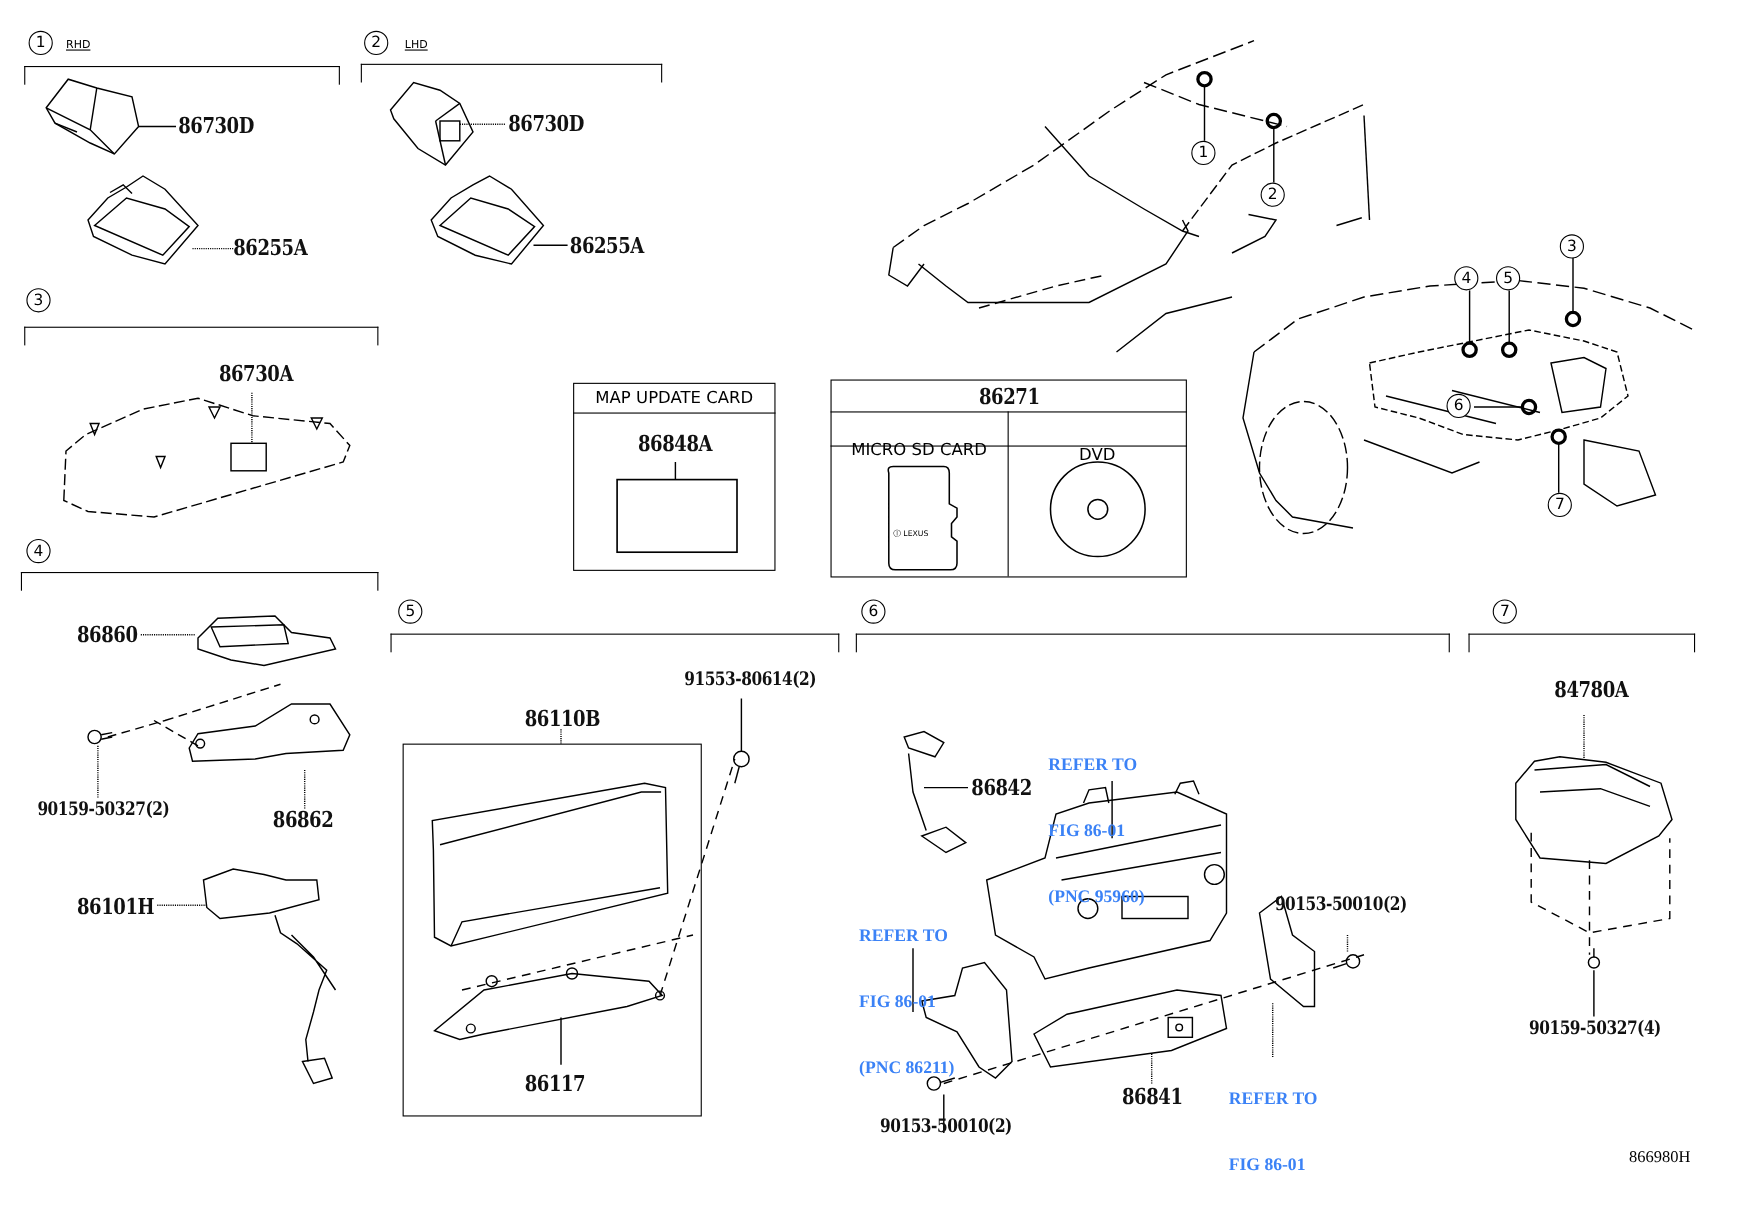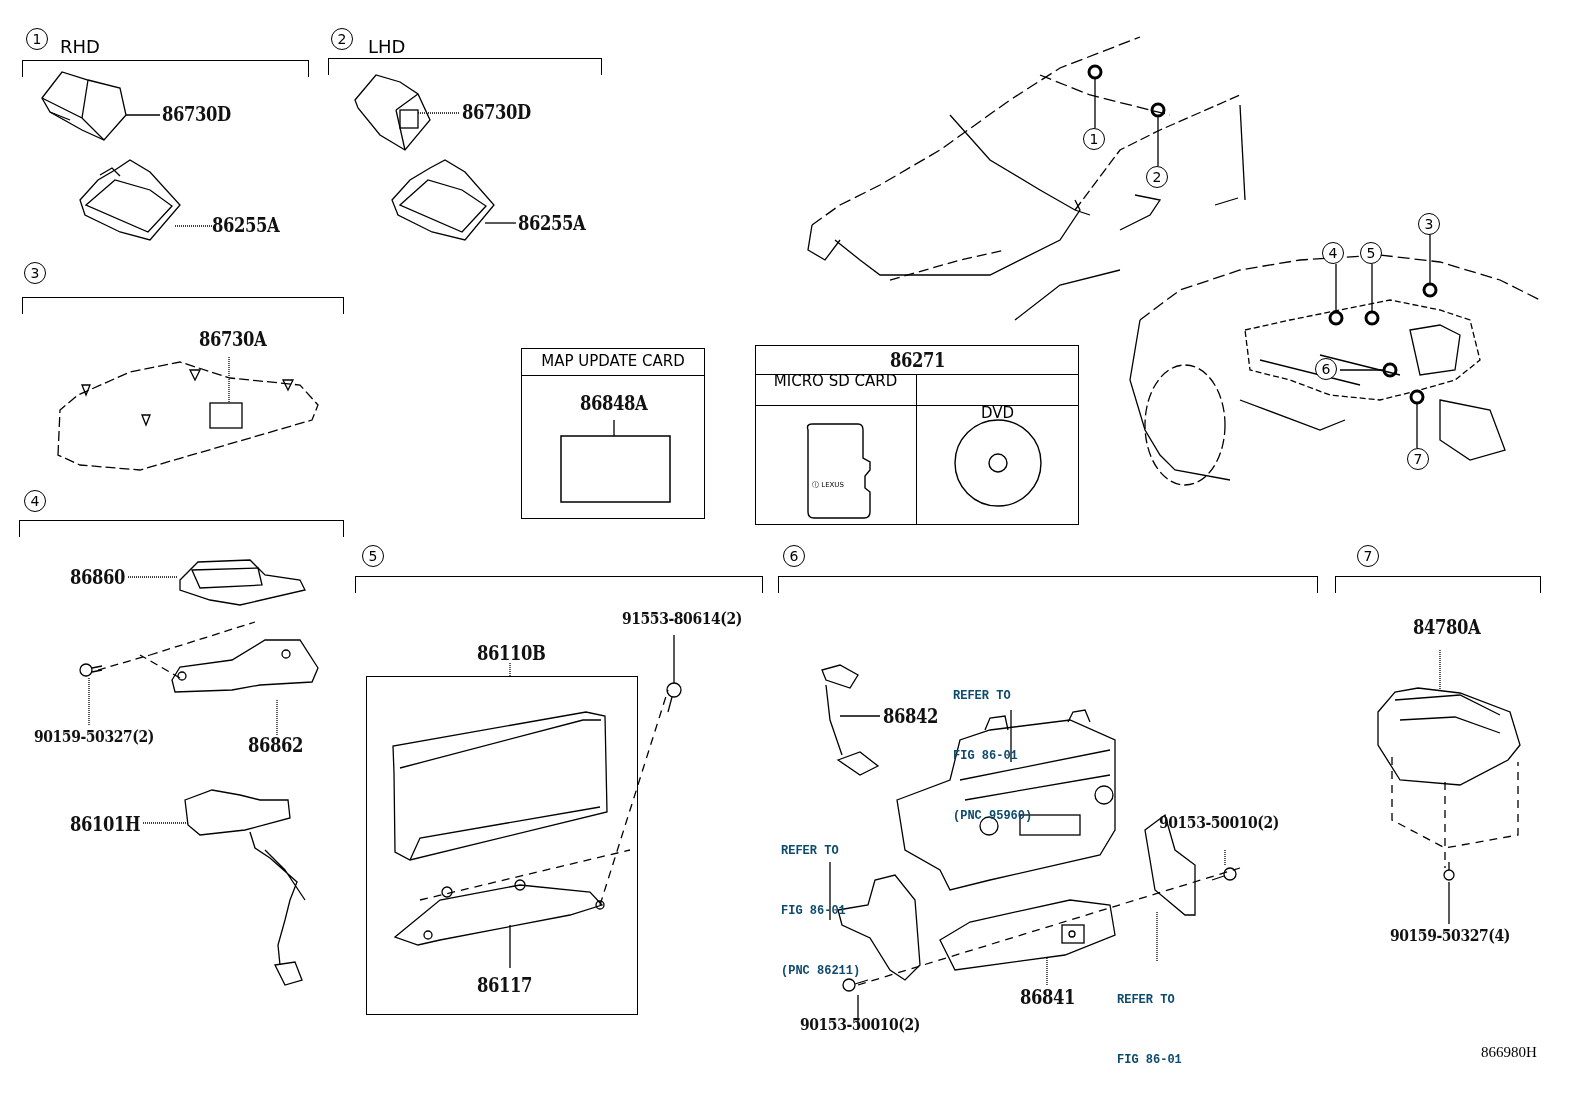--- a/index.html
+++ b/index.html
@@ -1,22 +1,22 @@
 <!DOCTYPE html>
 <html><head>
 <meta charset="utf-8">
 <style>
   html,body{margin:0;padding:0;background:#fff;}
   body{width:1592px;height:1099px;position:relative;overflow:hidden;font-family:"DejaVu Sans",sans-serif;color:#000;}
   .abs{position:absolute;}
   .pn{position:absolute;font-family:"DejaVu Serif",serif;font-weight:bold;font-size:20px;letter-spacing:-0.5px;transform:scaleX(0.82);transform-origin:left top;white-space:nowrap;color:#111;}
   .pn-sm{font-size:17px;}
-  .ref{position:absolute;font-family:Liberation Mono, monospace;font-weight:bold;font-size:12px;line-height:20px;white-space:pre;color:#0c4a6e;}
+  .ref{position:absolute;font-family:Liberation Serif, serif;font-weight:bold;font-size:16px;line-height:20px;white-space:pre;color:#3b82f6;}
   .circ{position:absolute;width:20px;height:20px;border:1.6px solid #000;border-radius:50%;font-family:"DejaVu Sans",sans-serif;font-size:14px;line-height:20px;text-align:center;background:#fff;}
-  .grp-label{position:absolute;font-family:"DejaVu Sans",sans-serif;font-size:18px;}
+  .grp-label{position:absolute;font-family:"DejaVu Sans",sans-serif;font-size:10px;text-decoration:underline;}
   .bracket{position:absolute;border-top:1.5px solid #000;border-left:1.5px solid #000;border-right:1.5px solid #000;height:16px;}
   .box{position:absolute;border:1.5px solid #000;}
   .cell-label{position:absolute;font-family:"DejaVu Sans",sans-serif;font-size:15px;text-align:center;}
   svg.art{position:absolute;left:0;top:0;}
   .footer{position:absolute;font-family:Liberation Serif, serif;font-size:15px;}
 </style>
 </head>
 <body>
 
 <svg class="art" width="1592" height="1099" viewBox="0 0 1592 1099" fill="none" stroke="#000" stroke-width="1.3">
@@ -270,21 +270,21 @@
 <div class="box" style="left:521px;top:348px;width:182px;height:169px;"></div>
 <div class="abs" style="left:521px;top:375px;width:184px;border-top:1.5px solid #000;"></div>
 <div class="cell-label" style="left:521px;top:352px;width:184px;">MAP UPDATE CARD</div>
 <div class="pn" style="left:580px;top:391px;">86848A</div>
 
 <div class="box" style="left:755px;top:345px;width:322px;height:178px;"></div>
 <div class="abs" style="left:755px;top:374px;width:324px;border-top:1.5px solid #000;"></div>
 <div class="abs" style="left:755px;top:405px;width:324px;border-top:1.5px solid #000;"></div>
 <div class="abs" style="left:916px;top:374px;height:150px;border-left:1.5px solid #000;"></div>
 <div class="pn" style="left:890px;top:348px;">86271</div>
-<div class="cell-label" style="left:755px;top:372px;width:161px;">MICRO SD CARD</div>
+<div class="cell-label" style="left:755px;top:400px;width:161px;">MICRO SD CARD</div>
 <div class="cell-label" style="left:917px;top:404px;width:161px;">DVD</div>
 
 <div class="circ" style="left:1083px;top:128px;">1</div>
 <div class="circ" style="left:1146px;top:166px;">2</div>
 <div class="circ" style="left:1418px;top:213px;">3</div>
 <div class="circ" style="left:1322px;top:242px;">4</div>
 <div class="circ" style="left:1360px;top:242px;">5</div>
 <div class="circ" style="left:1315px;top:358px;">6</div>
 <div class="circ" style="left:1407px;top:448px;">7</div>
 

